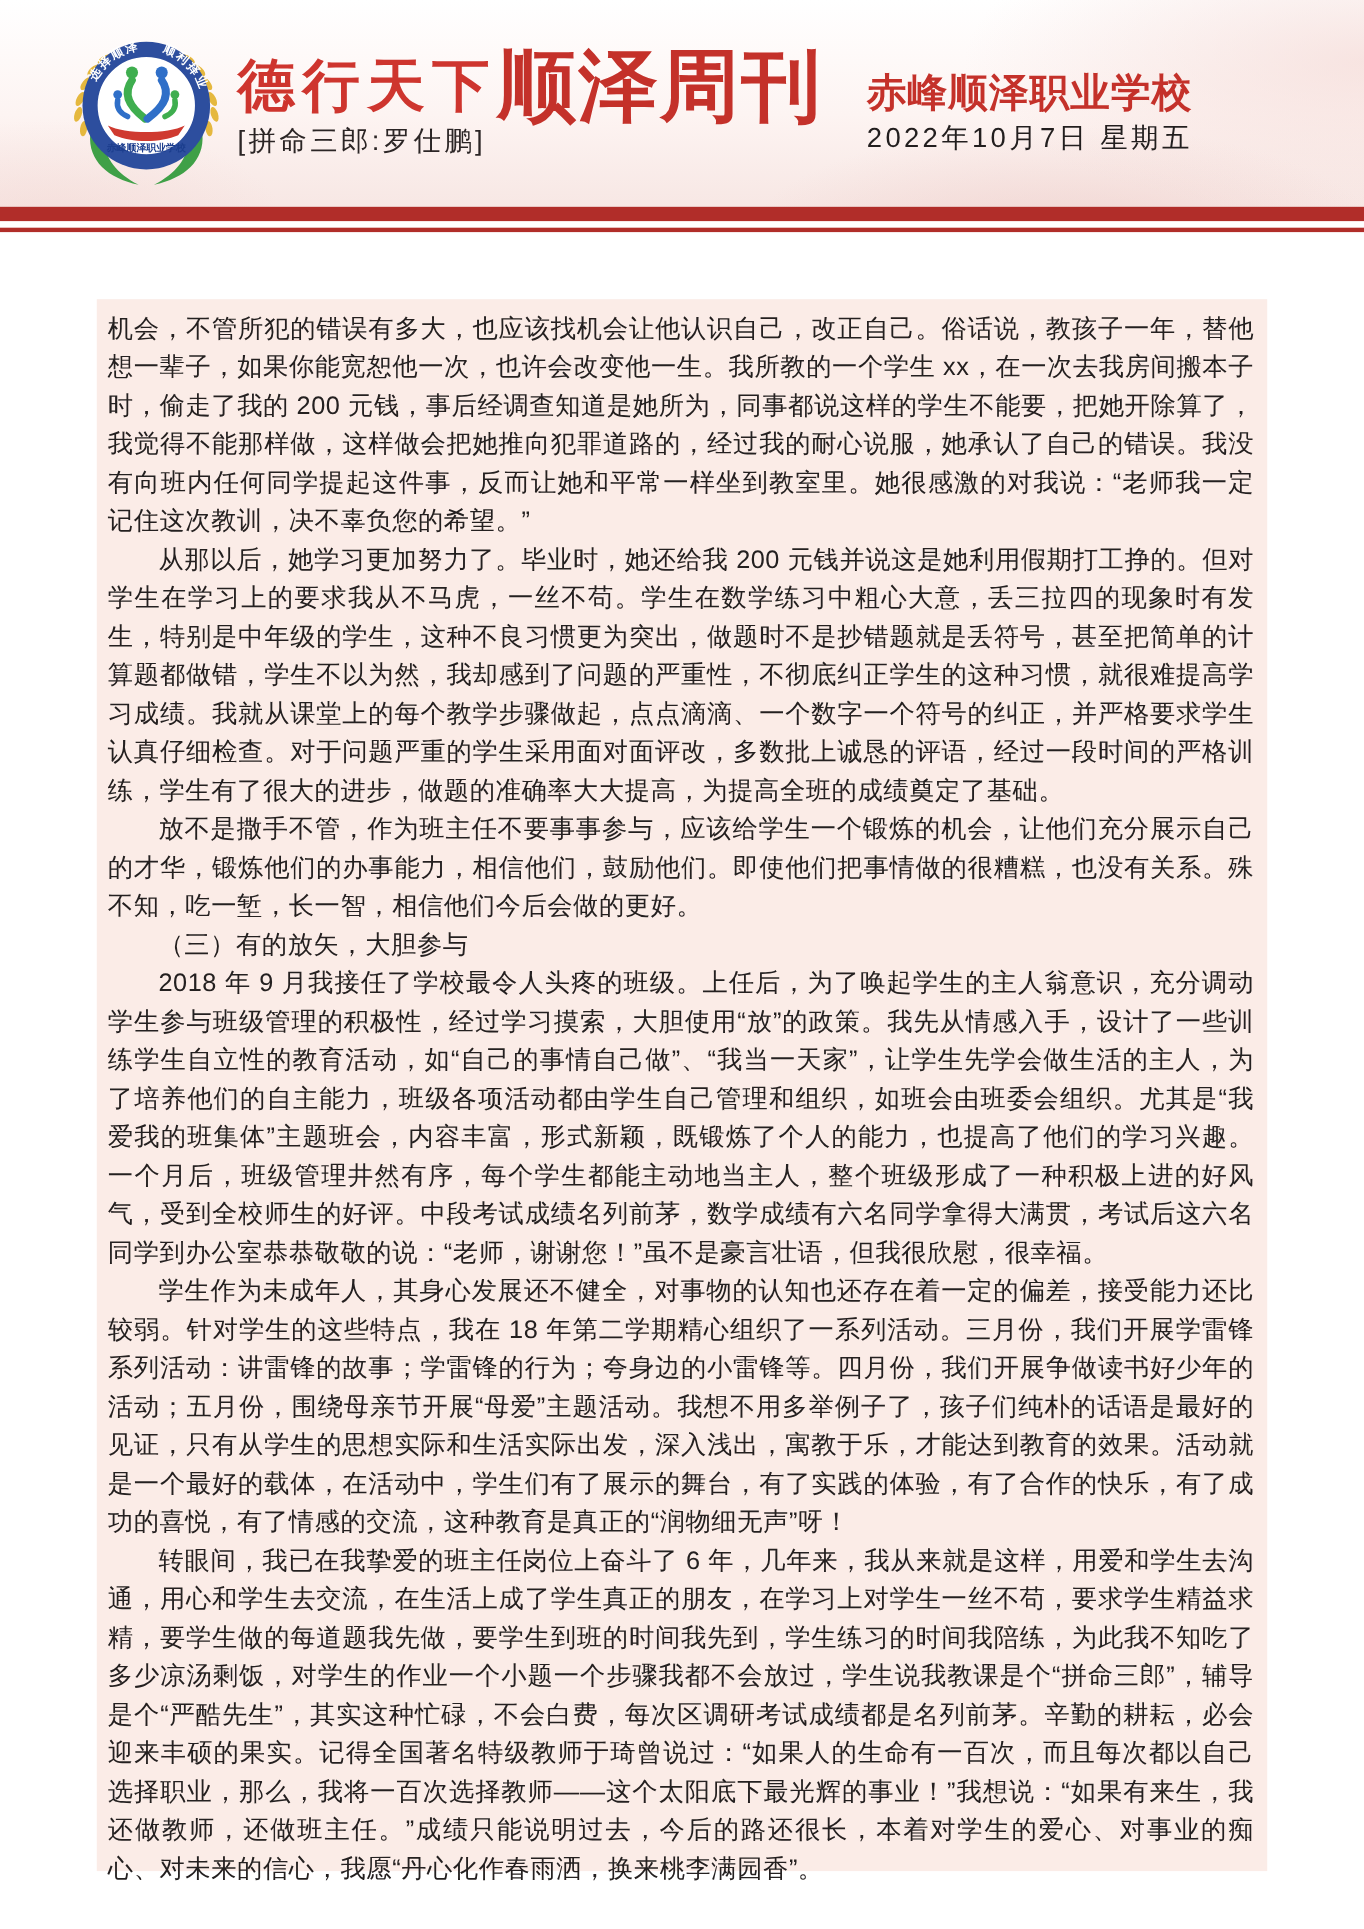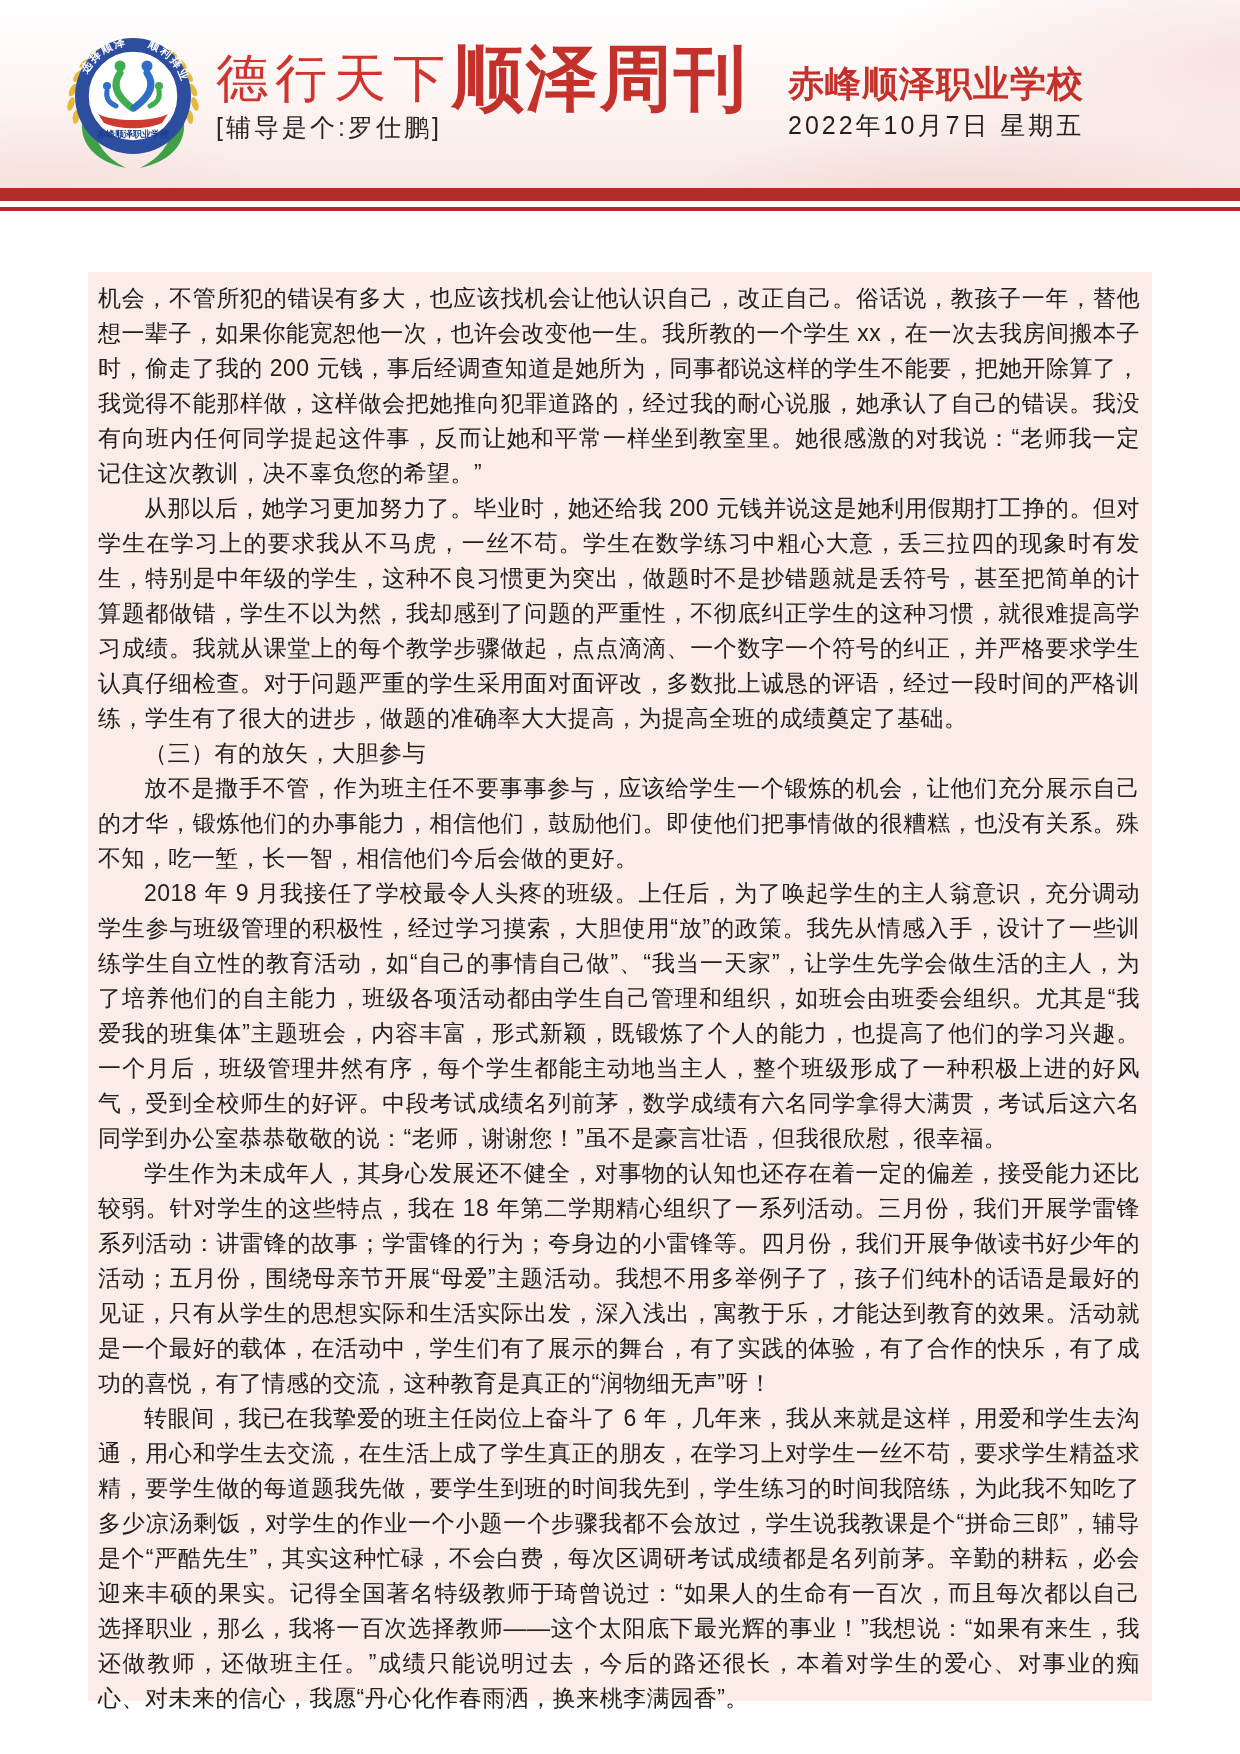--- a/index.html
+++ b/index.html
@@ -17,21 +17,21 @@
     background:
       radial-gradient(ellipse 420px 160px at 78% 120%, rgba(236,198,194,.55), rgba(236,198,194,0) 70%),
       radial-gradient(ellipse 520px 200px at 100% 30%, rgba(243,214,210,.6), rgba(243,214,210,0) 70%),
       radial-gradient(ellipse 300px 140px at 4% 110%, rgba(243,214,210,.5), rgba(243,214,210,0) 70%),
       linear-gradient(180deg,#ffffff 0%, #fdf4f2 55%, #f7e7e4 100%);
   }
   .logo{position:absolute;left:58px;top:24px;width:150px;height:150px;}
   .logo svg{width:100%;height:100%;}
   .column-block{position:absolute;left:216px;top:50px;}
   .column-title{
-    font-size:52px;font-weight:400;color:#ce352e;letter-spacing:7px;line-height:1.1;
+    font-size:52px;font-weight:700;color:#ce352e;letter-spacing:7px;line-height:1.1;
   }
   .column-editor{
     margin-top:4px;font-size:25px;color:#2b2525;letter-spacing:3px;
   }
   .weekly-title{
     position:absolute;left:452px;top:40px;
     font-family:"Liberation Serif", serif;
     font-size:72px;font-weight:bold;color:#c4312a;letter-spacing:2px;line-height:1.1;
   }
   .school-block{position:absolute;left:788px;top:60px;}
@@ -127,39 +127,39 @@
         </g>
 
         <path d="M40,90 C56,98 94,98 110,90 L104,99 C88,106 62,106 46,99 Z" fill="#cf3a30"></path>
 
         <text x="75" y="113" font-size="9" fill="#1c3e8e" font-weight="bold" text-anchor="middle">赤峰顺泽职业学校</text>
       </svg>
     </div>
 
     <div class="column-block">
       <div class="column-title">德行天下</div>
-      <div class="column-editor">[辅导是个:罗仕鹏]</div>
+      <div class="column-editor">[拼命三郎:罗仕鹏]</div>
     </div>
 
     <div class="weekly-title">顺泽周刊</div>
 
     <div class="school-block">
       <div class="school-name">赤峰顺泽职业学校</div>
       <div class="masthead-date">2022年10月7日 星期五</div>
     </div>
   </header>
 
   <div class="rule-thick"></div>
   <div class="rule-thin"></div>
 
   <main class="article">
     <p class="no-indent">机会，不管所犯的错误有多大，也应该找机会让他认识自己，改正自己。俗话说，教孩子一年，替他想一辈子，如果你能宽恕他一次，也许会改变他一生。我所教的一个学生 xx，在一次去我房间搬本子时，偷走了我的 200 元钱，事后经调查知道是她所为，同事都说这样的学生不能要，把她开除算了，我觉得不能那样做，这样做会把她推向犯罪道路的，经过我的耐心说服，她承认了自己的错误。我没有向班内任何同学提起这件事，反而让她和平常一样坐到教室里。她很感激的对我说：“老师我一定记住这次教训，决不辜负您的希望。”</p>
     <p>从那以后，她学习更加努力了。毕业时，她还给我 200 元钱并说这是她利用假期打工挣的。但对学生在学习上的要求我从不马虎，一丝不苟。学生在数学练习中粗心大意，丢三拉四的现象时有发生，特别是中年级的学生，这种不良习惯更为突出，做题时不是抄错题就是丢符号，甚至把简单的计算题都做错，学生不以为然，我却感到了问题的严重性，不彻底纠正学生的这种习惯，就很难提高学习成绩。我就从课堂上的每个教学步骤做起，点点滴滴、一个数字一个符号的纠正，并严格要求学生认真仔细检查。对于问题严重的学生采用面对面评改，多数批上诚恳的评语，经过一段时间的严格训练，学生有了很大的进步，做题的准确率大大提高，为提高全班的成绩奠定了基础。</p>
+    <p>放不是撒手不管，作为班主任不要事事参与，应该给学生一个锻炼的机会，让他们充分展示自己的才华，锻炼他们的办事能力，相信他们，鼓励他们。即使他们把事情做的很糟糕，也没有关系。殊不知，吃一堑，长一智，相信他们今后会做的更好。</p>
     <p>（三）有的放矢，大胆参与</p>
-    <p>放不是撒手不管，作为班主任不要事事参与，应该给学生一个锻炼的机会，让他们充分展示自己的才华，锻炼他们的办事能力，相信他们，鼓励他们。即使他们把事情做的很糟糕，也没有关系。殊不知，吃一堑，长一智，相信他们今后会做的更好。</p>
     <p>2018 年 9 月我接任了学校最令人头疼的班级。上任后，为了唤起学生的主人翁意识，充分调动学生参与班级管理的积极性，经过学习摸索，大胆使用“放”的政策。我先从情感入手，设计了一些训练学生自立性的教育活动，如“自己的事情自己做”、“我当一天家”，让学生先学会做生活的主人，为了培养他们的自主能力，班级各项活动都由学生自己管理和组织，如班会由班委会组织。尤其是“我爱我的班集体”主题班会，内容丰富，形式新颖，既锻炼了个人的能力，也提高了他们的学习兴趣。一个月后，班级管理井然有序，每个学生都能主动地当主人，整个班级形成了一种积极上进的好风气，受到全校师生的好评。中段考试成绩名列前茅，数学成绩有六名同学拿得大满贯，考试后这六名同学到办公室恭恭敬敬的说：“老师，谢谢您！”虽不是豪言壮语，但我很欣慰，很幸福。</p>
     <p>学生作为未成年人，其身心发展还不健全，对事物的认知也还存在着一定的偏差，接受能力还比较弱。针对学生的这些特点，我在 18 年第二学期精心组织了一系列活动。三月份，我们开展学雷锋系列活动：讲雷锋的故事；学雷锋的行为；夸身边的小雷锋等。四月份，我们开展争做读书好少年的活动；五月份，围绕母亲节开展“母爱”主题活动。我想不用多举例子了，孩子们纯朴的话语是最好的见证，只有从学生的思想实际和生活实际出发，深入浅出，寓教于乐，才能达到教育的效果。活动就是一个最好的载体，在活动中，学生们有了展示的舞台，有了实践的体验，有了合作的快乐，有了成功的喜悦，有了情感的交流，这种教育是真正的“润物细无声”呀！</p>
     <p>转眼间，我已在我挚爱的班主任岗位上奋斗了 6 年，几年来，我从来就是这样，用爱和学生去沟通，用心和学生去交流，在生活上成了学生真正的朋友，在学习上对学生一丝不苟，要求学生精益求精，要学生做的每道题我先做，要学生到班的时间我先到，学生练习的时间我陪练，为此我不知吃了多少凉汤剩饭，对学生的作业一个小题一个步骤我都不会放过，学生说我教课是个“拼命三郎”，辅导是个“严酷先生”，其实这种忙碌，不会白费，每次区调研考试成绩都是名列前茅。辛勤的耕耘，必会迎来丰硕的果实。记得全国著名特级教师于琦曾说过：“如果人的生命有一百次，而且每次都以自己选择职业，那么，我将一百次选择教师——这个太阳底下最光辉的事业！”我想说：“如果有来生，我还做教师，还做班主任。”成绩只能说明过去，今后的路还很长，本着对学生的爱心、对事业的痴心、对未来的信心，我愿“丹心化作春雨洒，换来桃李满园香”。</p>
   </main>
 
   <footer class="page-footer">
     <span class="footer-line short"></span>
     <span class="footer-brand">SHUNZE</span>
     <span class="footer-line long"></span>
     <span class="page-number">· 9 ·</span>

